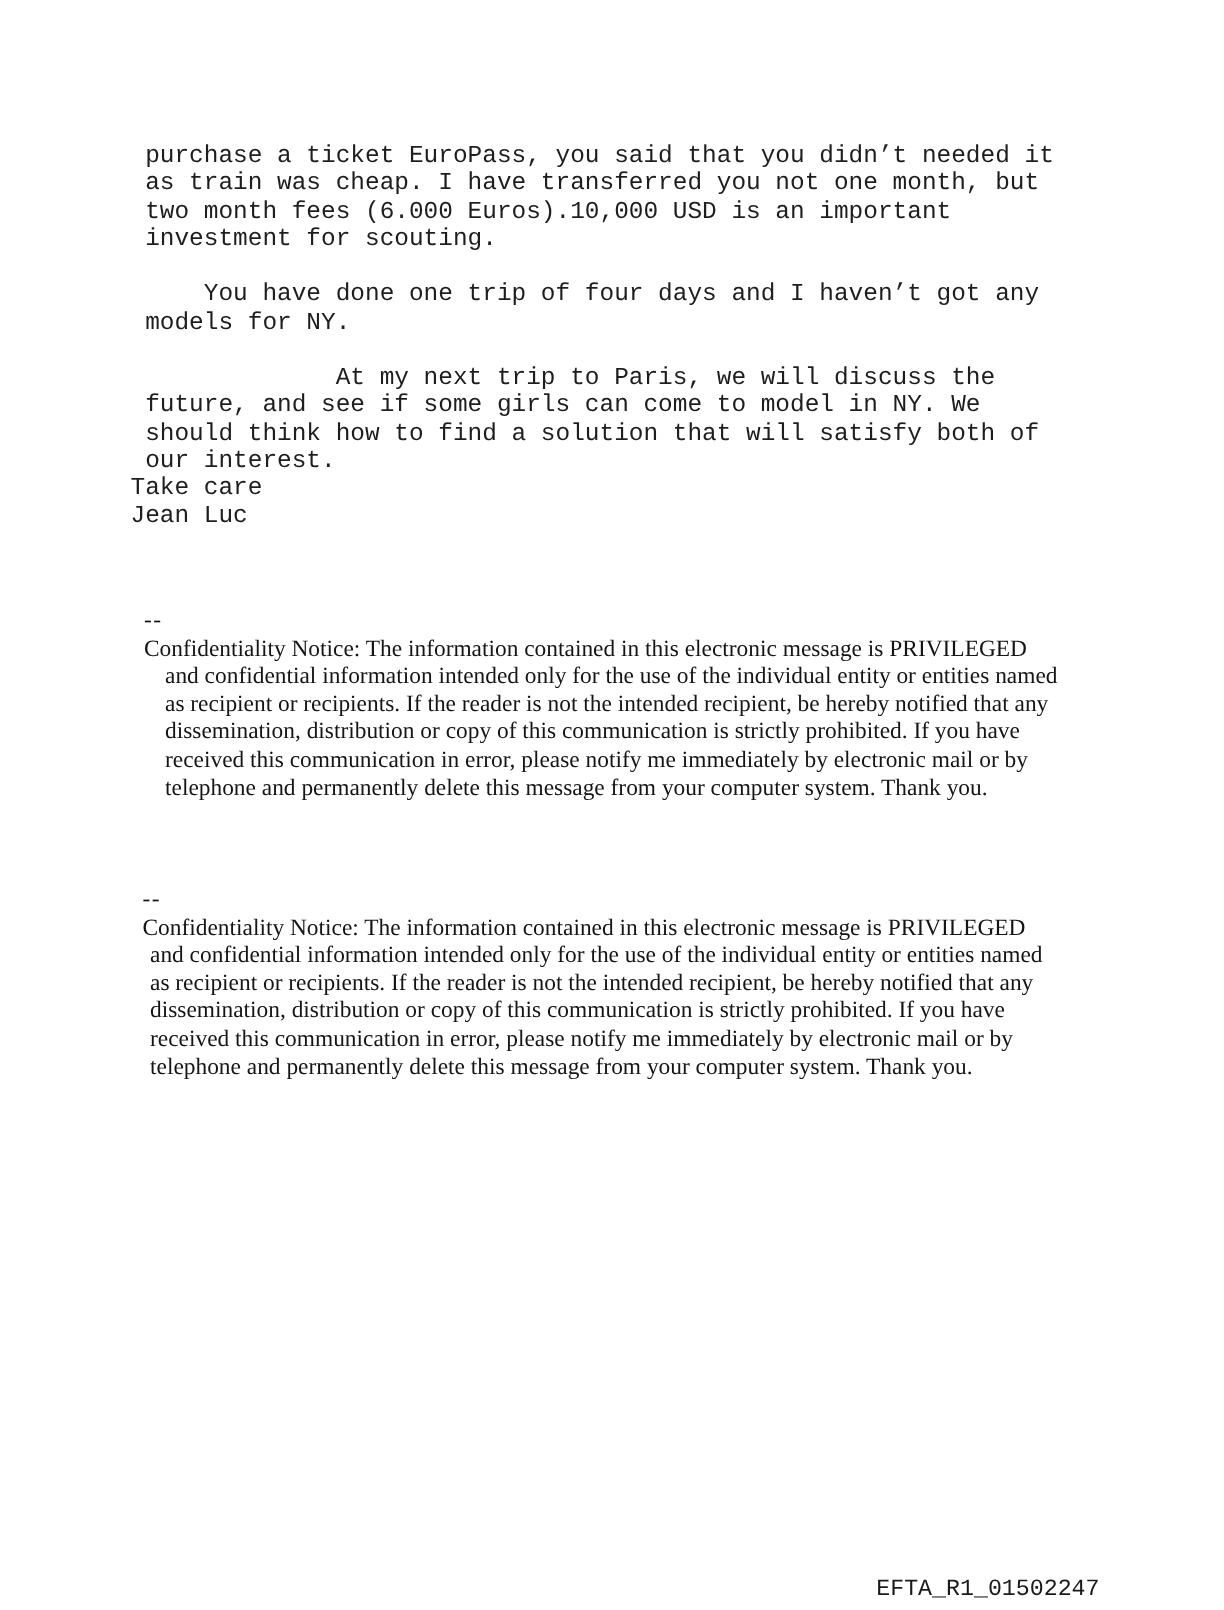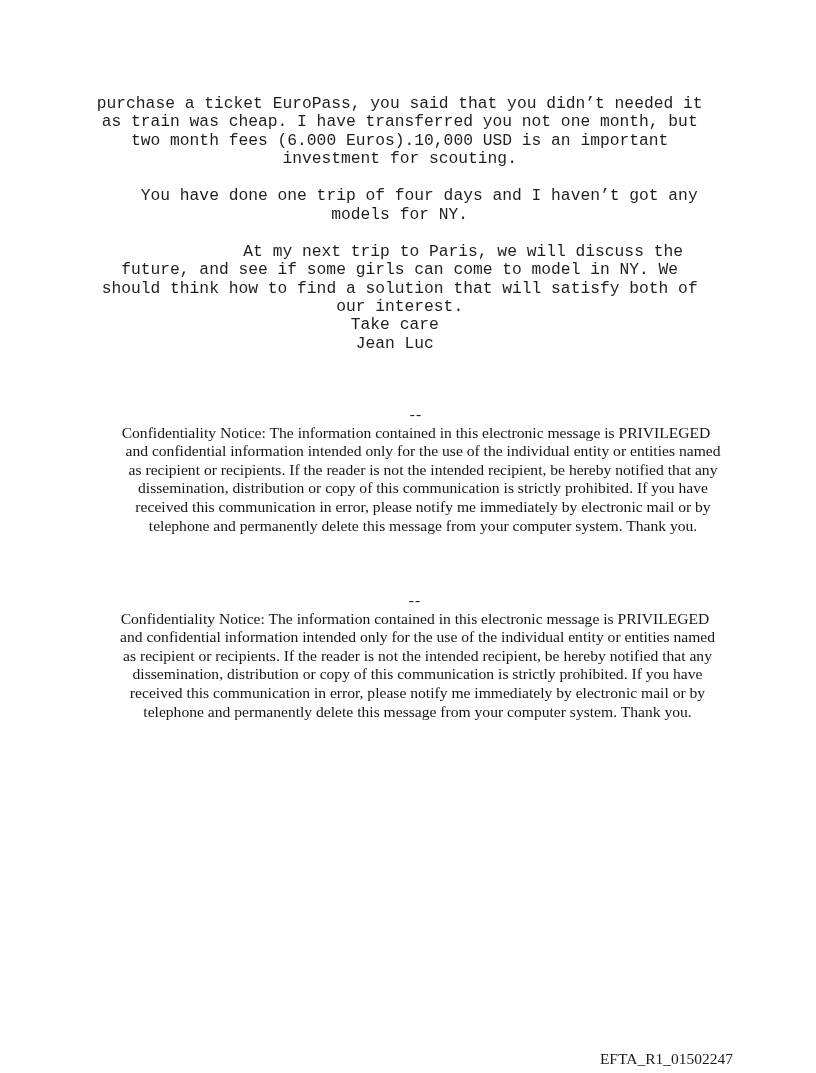--- a/index.html
+++ b/index.html
@@ -7,21 +7,20 @@
     padding: 0;
     background: #ffffff;
   }
   .page {
     position: relative;
     width: 748px;
     height: 1073px;
     background: #ffffff;
     overflow: hidden;
     font-family: "Liberation Serif", serif;
-    text-align: center;
   }
   .email-body {
     position: absolute;
     left: 87px;
     top: 95px;
     margin: 0;
     font-family: "Liberation Mono", "DejaVu Sans Mono", monospace;
     font-size: 16.3px;
     line-height: 18.45px;
     color: #1e1e1e;
@@ -41,21 +40,21 @@
   .notice .sep {
     font-family: "Liberation Serif", serif;
     letter-spacing: 1px;
   }
   .notice-1 .cont { padding-left: 14px; }
   .notice-2 .cont { padding-left: 5px; }
   .bates-number {
     position: absolute;
     right: 15px;
     top: 1050px;
-    font-family: Liberation Serif, serif;
+    font-family: Liberation Mono, monospace;
     font-size: 15.5px;
     color: #1a1a1a;
   }
 </style>
 </head>
 <body>
 
 <div class="page">
 
   <pre class="email-body"> purchase a ticket EuroPass, you said that you didn’t needed it

